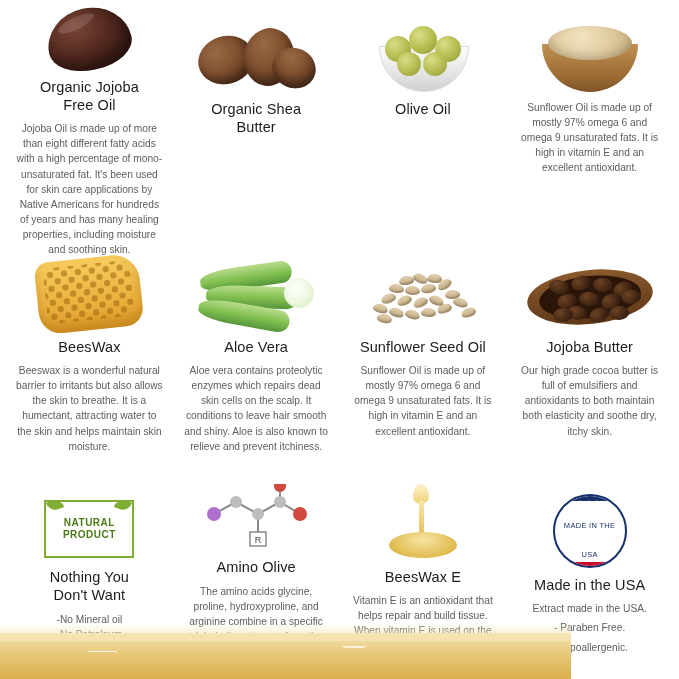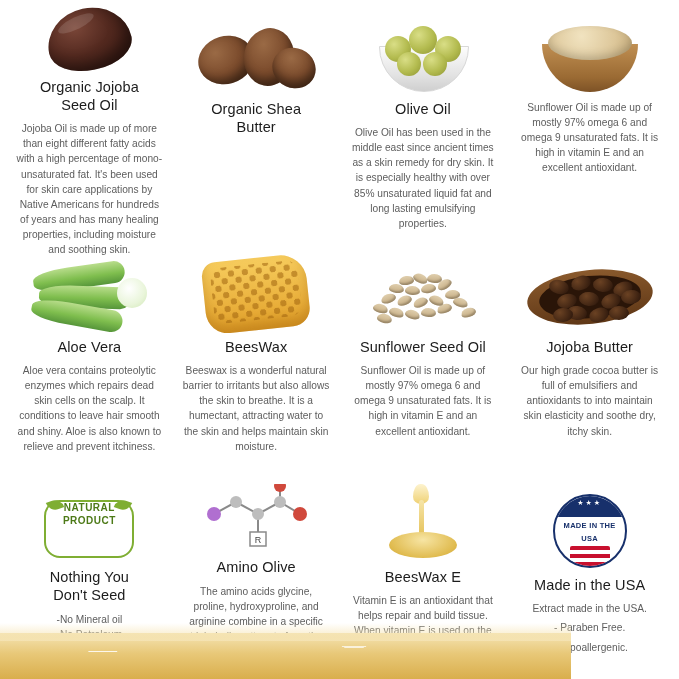--- a/index.html
+++ b/index.html
@@ -207,23 +207,23 @@
 
   
   .natbadge {
     width: 92px; height: 62px;
     position: relative;
     display: flex; align-items: center; justify-content: center;
   }
   .natbadge .ring {
     width: 86px; height: 54px;
     border: 2px solid #7fae33;
-    border-radius: 16px;
+    border-radius: 0;
     display: flex; flex-direction: column;
-    align-items: center; justify-content: flex-start;
+    align-items: center; justify-content: center;
     color: #4d7a18;
     font-size: 10px;
     font-weight: bold;
     letter-spacing: .5px;
     line-height: 1.25;
   }
   .natbadge .leafL, .natbadge .leafR {
     position: absolute; top: 2px;
     width: 16px; height: 10px;
     background: #7fae33;
@@ -273,22 +273,22 @@
     color: #fff;
     font-size: 7px;
     letter-spacing: .4px;
     display: flex; align-items: center; justify-content: center;
   }
   .usa .stars {
     position: absolute; top: 3px; left: 0; right: 0;
     text-align: center; color: #fff; font-size: 7px; letter-spacing: 2px;
   }
   .usa .mid {
-    font-size: 7.5px; color: #17306b; font-weight: bold;
-    margin-top: 4px; letter-spacing: .3px;
+    font-size: 7.5px; color: #17306b; font-weight: normal;
+    margin-top: 20px; letter-spacing: .3px;
   }
   .usa .stripes {
     margin-top: 3px;
     width: 40px; height: 22px;
     background: repeating-linear-gradient(180deg,#c8102e 0 4px,#ffffff 4px 8px);
     border-radius: 2px;
   }
 
   
   .oilband {
@@ -311,21 +311,21 @@
 <div class="sheet">
 
   <div class="grid">
 
     <div class="cell">
       <div class="art">
         <div class="jojoba"></div>
       </div>
       <div class="title">
         <span>Organic Jojoba</span><br>
-        <span>Seed Oil</span>
+        <span>Free Oil</span>
       </div>
       <div class="desc">Jojoba Oil is made up of more than eight different fatty acids with a high percentage of mono-unsaturated fat. It's been used for skin care applications by Native Americans for hundreds of years and has many healing properties, including moisture and soothing skin.</div>
     </div>
 
     <div class="cell">
       <div class="art">
         <div class="shea">
             <span class="n1"></span>
             <span class="n2"></span>
             <span class="n3"></span>
@@ -344,59 +344,58 @@
           <div class="olive o1"></div>
             <div class="olive o2"></div>
             <div class="olive o3"></div>
           <div class="olive o4"></div>
             <div class="olive o5"></div>
         </div>
       </div>
       <div class="title">
         <span>Olive Oil</span>
       </div>
-      <div class="desc">Olive Oil has been used in the middle east since ancient times as a skin remedy for dry skin. It is especially healthy with over 85% unsaturated liquid fat and long lasting emulsifying properties.</div>
     </div>
 
     <div class="cell">
       <div class="art">
         <div class="sesamebowl">
             <div class="wood"></div>
             <div class="seeds"></div>
           </div>
       </div>
       <div class="desc">Sunflower Oil is made up of mostly 97% omega 6 and omega 9 unsaturated fats. It is high in vitamin E and an excellent antioxidant.</div>
+    </div>
+
+    <div class="cell">
+      <div class="art">
+        <div class="comb">
+            <div class="body"></div>
+            <div class="cells"></div>
+          </div>
+      </div>
+      <div class="title">
+        <span>BeesWax</span>
+      </div>
+      <div class="desc">Beeswax is a wonderful natural barrier to irritants but also allows the skin to breathe. It is a humectant, attracting water to the skin and helps maintain skin moisture.</div>
     </div>
 
     <div class="cell">
       <div class="art">
         <div class="aloe">
           <div class="leaf l1"></div>
             <div class="leaf l2"></div>
             <div class="leaf l3"></div>
           <div class="gel"></div>
         </div>
       </div>
       <div class="title">
         <span>Aloe Vera</span>
       </div>
       <div class="desc">Aloe vera contains proteolytic enzymes which repairs dead skin cells on the scalp. It conditions to leave hair smooth and shiny. Aloe is also known to relieve and prevent itchiness.</div>
-    </div>
-
-    <div class="cell">
-      <div class="art">
-        <div class="comb">
-            <div class="body"></div>
-            <div class="cells"></div>
-          </div>
-      </div>
-      <div class="title">
-        <span>BeesWax</span>
-      </div>
-      <div class="desc">Beeswax is a wonderful natural barrier to irritants but also allows the skin to breathe. It is a humectant, attracting water to the skin and helps maintain skin moisture.</div>
     </div>
 
     <div class="cell">
       <div class="art">
         <div class="seedpile" id="seedpile">
             <span style="left: 8px; top: 36px; transform: rotate(14deg);"></span>
             <span style="left: 24px; top: 40px; transform: rotate(18deg);"></span>
             <span style="left: 40px; top: 42px; transform: rotate(16deg);"></span>
             <span style="left: 56px; top: 40px; transform: rotate(2deg);"></span>
             <span style="left: 72px; top: 36px; transform: rotate(-18deg);"></span>
@@ -438,37 +437,37 @@
             <div class="bean" style="left: 94px; top: 26px; transform: rotate(-5deg);"></div>
             <div class="bean" style="left: 40px; top: 42px; transform: rotate(7deg);"></div>
             <div class="bean" style="left: 62px; top: 44px; transform: rotate(-19deg);"></div>
             <div class="bean" style="left: 82px; top: 42px; transform: rotate(-1deg);"></div>
             <div class="bean" style="left: 26px; top: 44px; transform: rotate(-5deg);"></div>
           </div>
       </div>
       <div class="title">
         <span>Jojoba Butter</span>
       </div>
-      <div class="desc">Our high grade cocoa butter is full of emulsifiers and antioxidants to into maintain skin elasticity and soothe dry, itchy skin.</div>
+      <div class="desc">Our high grade cocoa butter is full of emulsifiers and antioxidants to both maintain both elasticity and soothe dry, itchy skin.</div>
     </div>
 
     <div class="cell">
       <div class="art">
         <div class="natbadge">
           <div class="leafL"></div>
           <div class="leafR"></div>
           <div class="ring">
             <span>NATURAL</span>
             <span>PRODUCT</span>
           </div>
         </div>
       </div>
       <div class="title">
         <span>Nothing You</span><br>
-        <span>Don't Seed</span>
+        <span>Don't Want</span>
       </div>
       <div class="bullets">
         <div>-No Mineral oil</div>
         <div>-No Petroleum</div>
         <div>-No water</div>
       </div>
     </div>
 
     <div class="cell">
       <div class="art">

